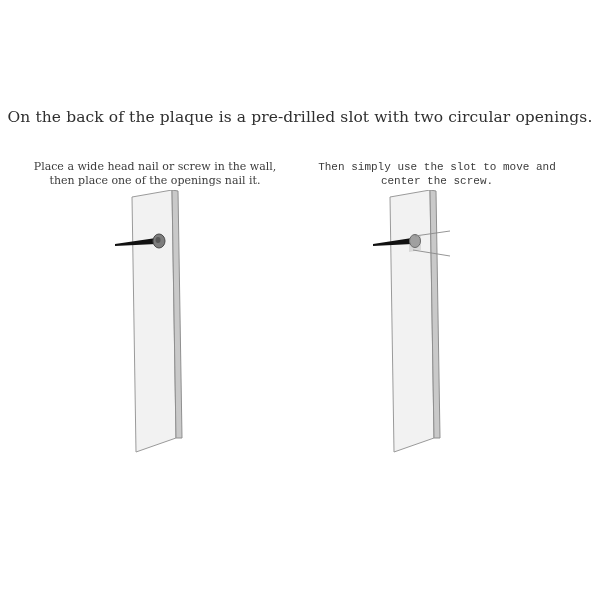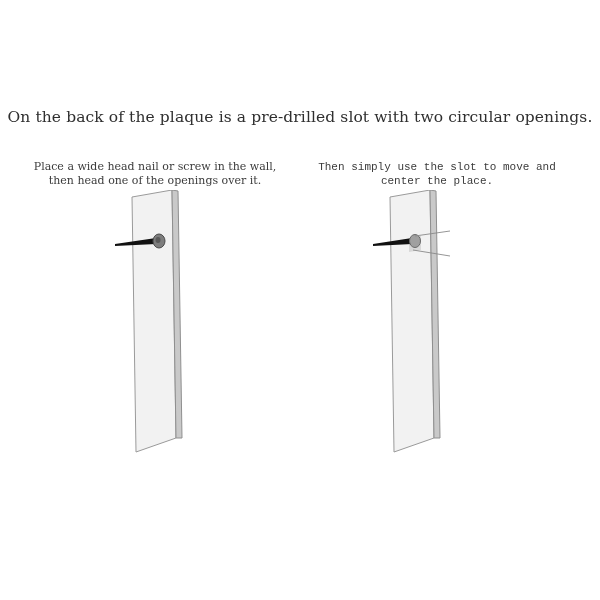--- a/index.html
+++ b/index.html
@@ -62,26 +62,26 @@
 </style>
 </head>
 <body>
 
 <div id="stage">
 
   <div class="headline">On the back of the plaque is a pre-drilled slot with two circular openings.</div>
 
   <div class="caption caption-left">
     <div>Place a wide head nail or screw in the wall,</div>
-    <div>then head one of the openings over it.</div>
+    <div>then place one of the openings nail it.</div>
   </div>
 
   <div class="caption caption-right">
     <div>Then simply use the slot to move and</div>
-    <div>center the place.</div>
+    <div>center the screw.</div>
   </div>
 
   <div class="panel-wrap panel-left">
     <svg width="120" height="270" viewBox="0 0 120 270">
 
       <polygon points="22,7 62,0 66,248 26,262" fill="#f2f2f2" stroke="#9a9a9a" stroke-width="1"></polygon>
 
       <polygon points="62,0 68,1 72,248 66,248" fill="#c9c9c9" stroke="#8f8f8f" stroke-width="1"></polygon>
 
       <polygon points="5,54 46,48 46,54 5,56" fill="#111111"></polygon>

